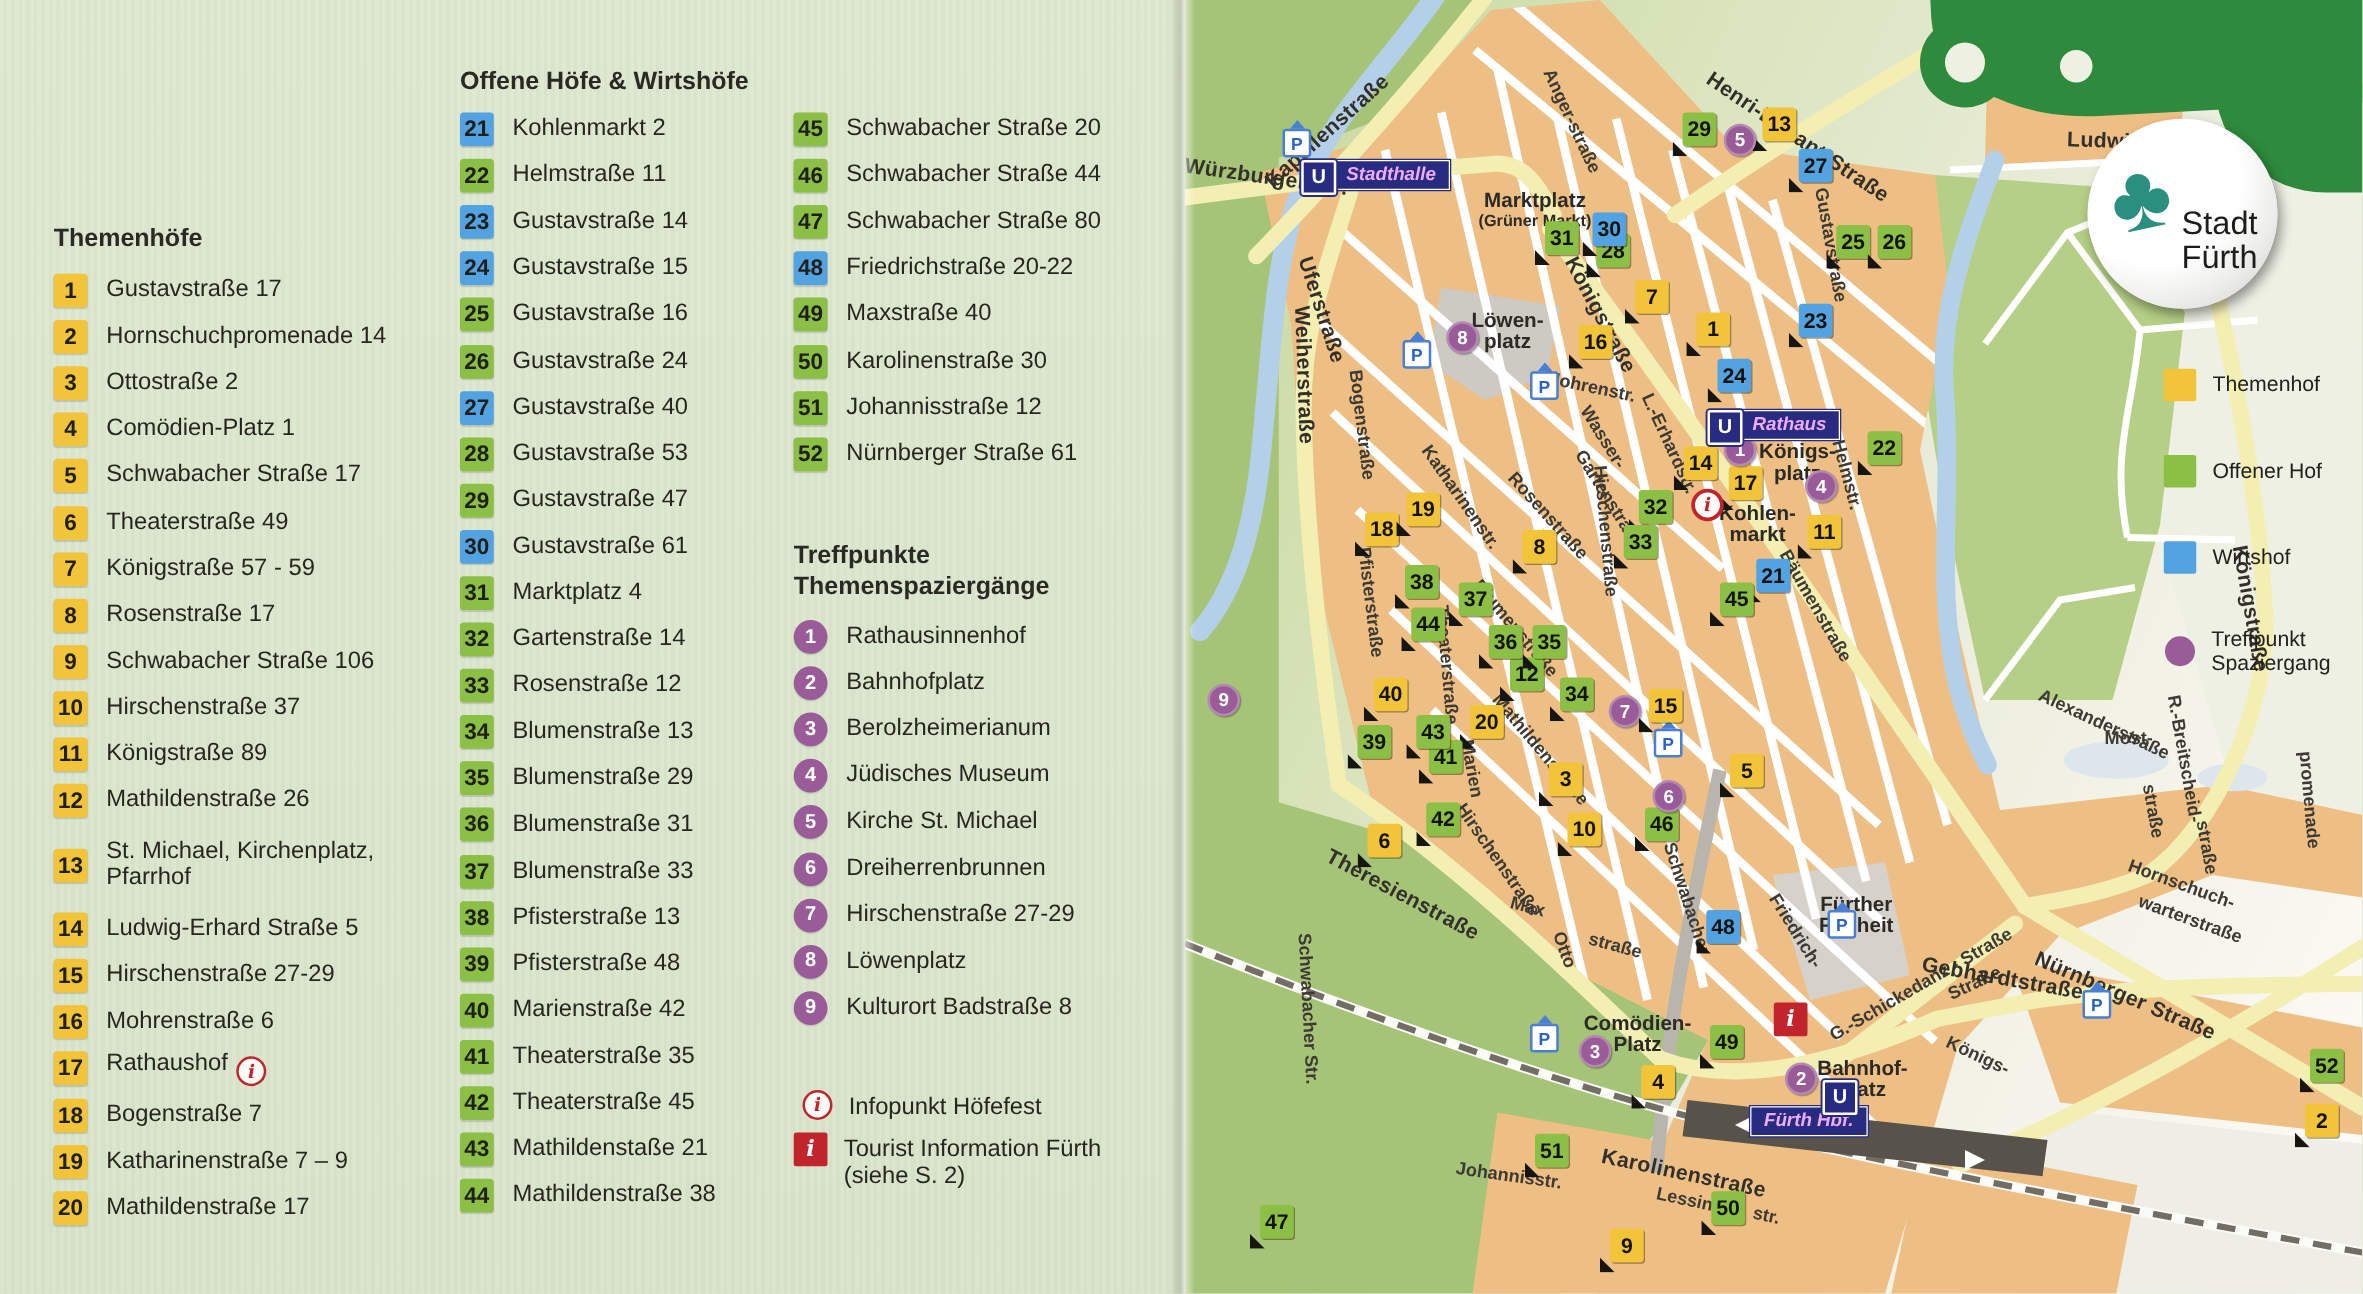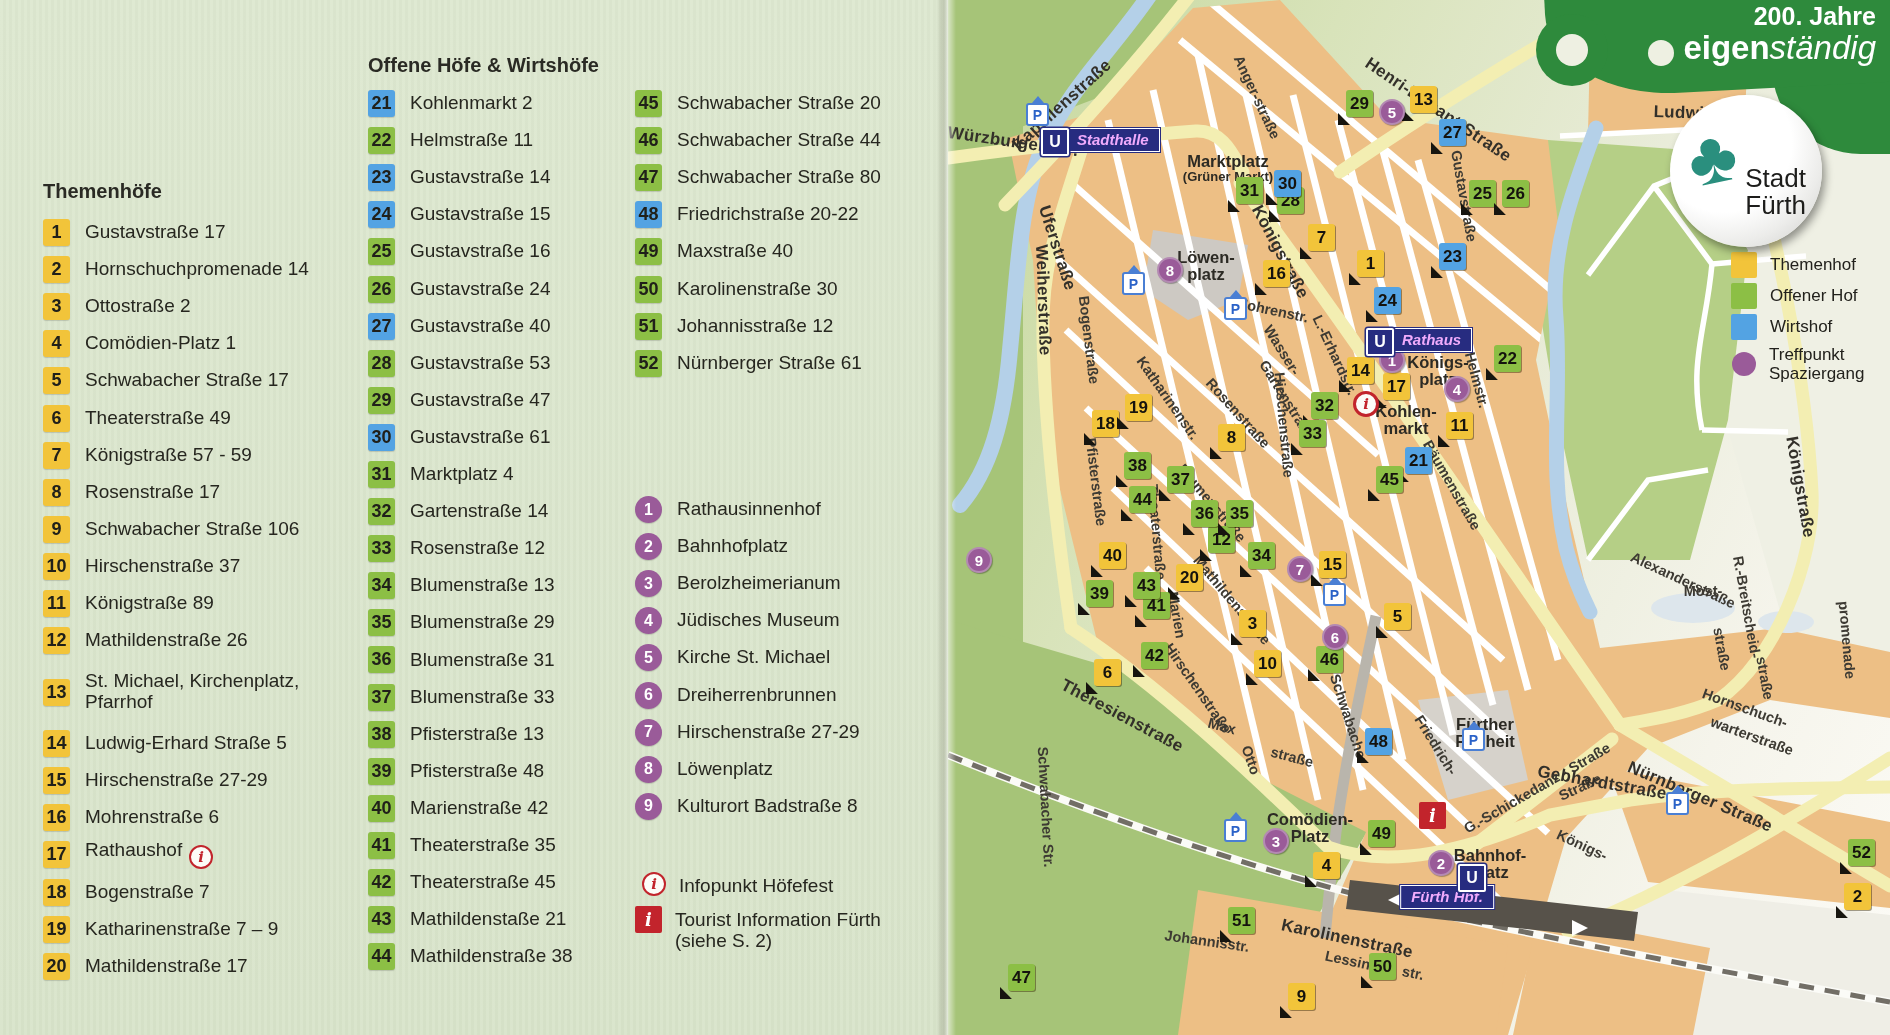--- a/index.html
+++ b/index.html
@@ -67,21 +67,21 @@
   .ubadge.center{transform:translate(-50%,-50%);}
   .pic{position:absolute;width:19px;height:19px;margin:-9px 0 0 -9px;background:#fff;border:2px solid #4a7fd4;
        border-radius:3px;color:#2a62c8;font-weight:800;font-size:14px;display:flex;align-items:center;justify-content:center;z-index:25;}
   .pic::before{content:'';position:absolute;top:-9px;left:50%;transform:translateX(-50%);
        border:6px solid transparent;border-bottom:7px solid #4a7fd4;border-top:0;}
   .micirc{position:absolute;margin:-13px 0 0 -13px;z-index:34;width:26px;height:26px;border-width:3px;}
   .misq{position:absolute;margin:-13px 0 0 -13px;z-index:34;}
 
   
   .legend{position:absolute;left:783px;top:252px;z-index:40;}
-  .lgrow{display:flex;align-items:center;gap:13px;margin-bottom:5px;}
+  .lgrow{display:flex;align-items:center;gap:13px;margin-bottom:5px;margin-top:43px;}
   .lgsw{width:26px;height:26px;border-radius:2px;flex:0 0 26px;}
   .lgsw.circ{border-radius:50%;width:24px;height:24px;flex-basis:24px;margin-left:1px;}
   .lgtxt{font-size:17px;color:#22211c;line-height:1.12;}
 
   
   .band{position:absolute;left:598px;top:-34px;width:370px;height:124px;background:#2e8a3c;
         border-bottom-left-radius:130px 85px;transform:rotate(-3deg);z-index:45;}
   .curl{position:absolute;left:588px;top:14px;width:72px;height:72px;border-radius:50%;background:#2e8a3c;z-index:46;}
   .curl::after{content:'';position:absolute;left:20px;top:20px;width:32px;height:32px;border-radius:50%;background:#eef0e2;}
   .band2{position:absolute;right:0;top:66px;width:118px;height:88px;background:#2e8a3c;
@@ -314,20 +314,21 @@
       </div>
       <div class="row">
         <span class="bull b-o">51</span>
         <span class="txt">Johannisstraße 12</span>
       </div>
       <div class="row">
         <span class="bull b-o">52</span>
         <span class="txt">Nürnberger Straße 61</span>
       </div>
     </div>
+  <div class="phead" id="tr-head"><span>Treffpunkte</span><br><span>Themenspaziergänge</span></div>
   <div class="plist" id="list4">
       <div class="row">
         <span class="bull b-p">1</span>
         <span class="txt">Rathausinnenhof</span>
       </div>
       <div class="row">
         <span class="bull b-p">2</span>
         <span class="txt">Bahnhofplatz</span>
       </div>
       <div class="row">
@@ -630,24 +631,20 @@
       <div class="lgrow">
         <span class="lgsw circ" style="background: rgb(154, 91, 153);"></span>
         <span class="lgtxt">Treffpunkt<br>Spaziergang</span>
       </div>
     </div>
 
   <div class="band"></div>
   <div class="band2"></div>
   <div class="curl"></div>
   <div class="bandhole"></div>
-  <div class="btxt">
-    <div class="b1">200. Jahre</div>
-    <div class="b2"><b>eigen</b><i>ständig</i></div>
-  </div>
   <div class="sticker">
     <div class="fold"></div>
     <span class="clover">♣</span>
     <div class="stxt"><span>Stadt</span><br><span>Fürth</span></div>
   </div>
 </div>
 
 <div class="crease"></div>
 
 </body></html>

